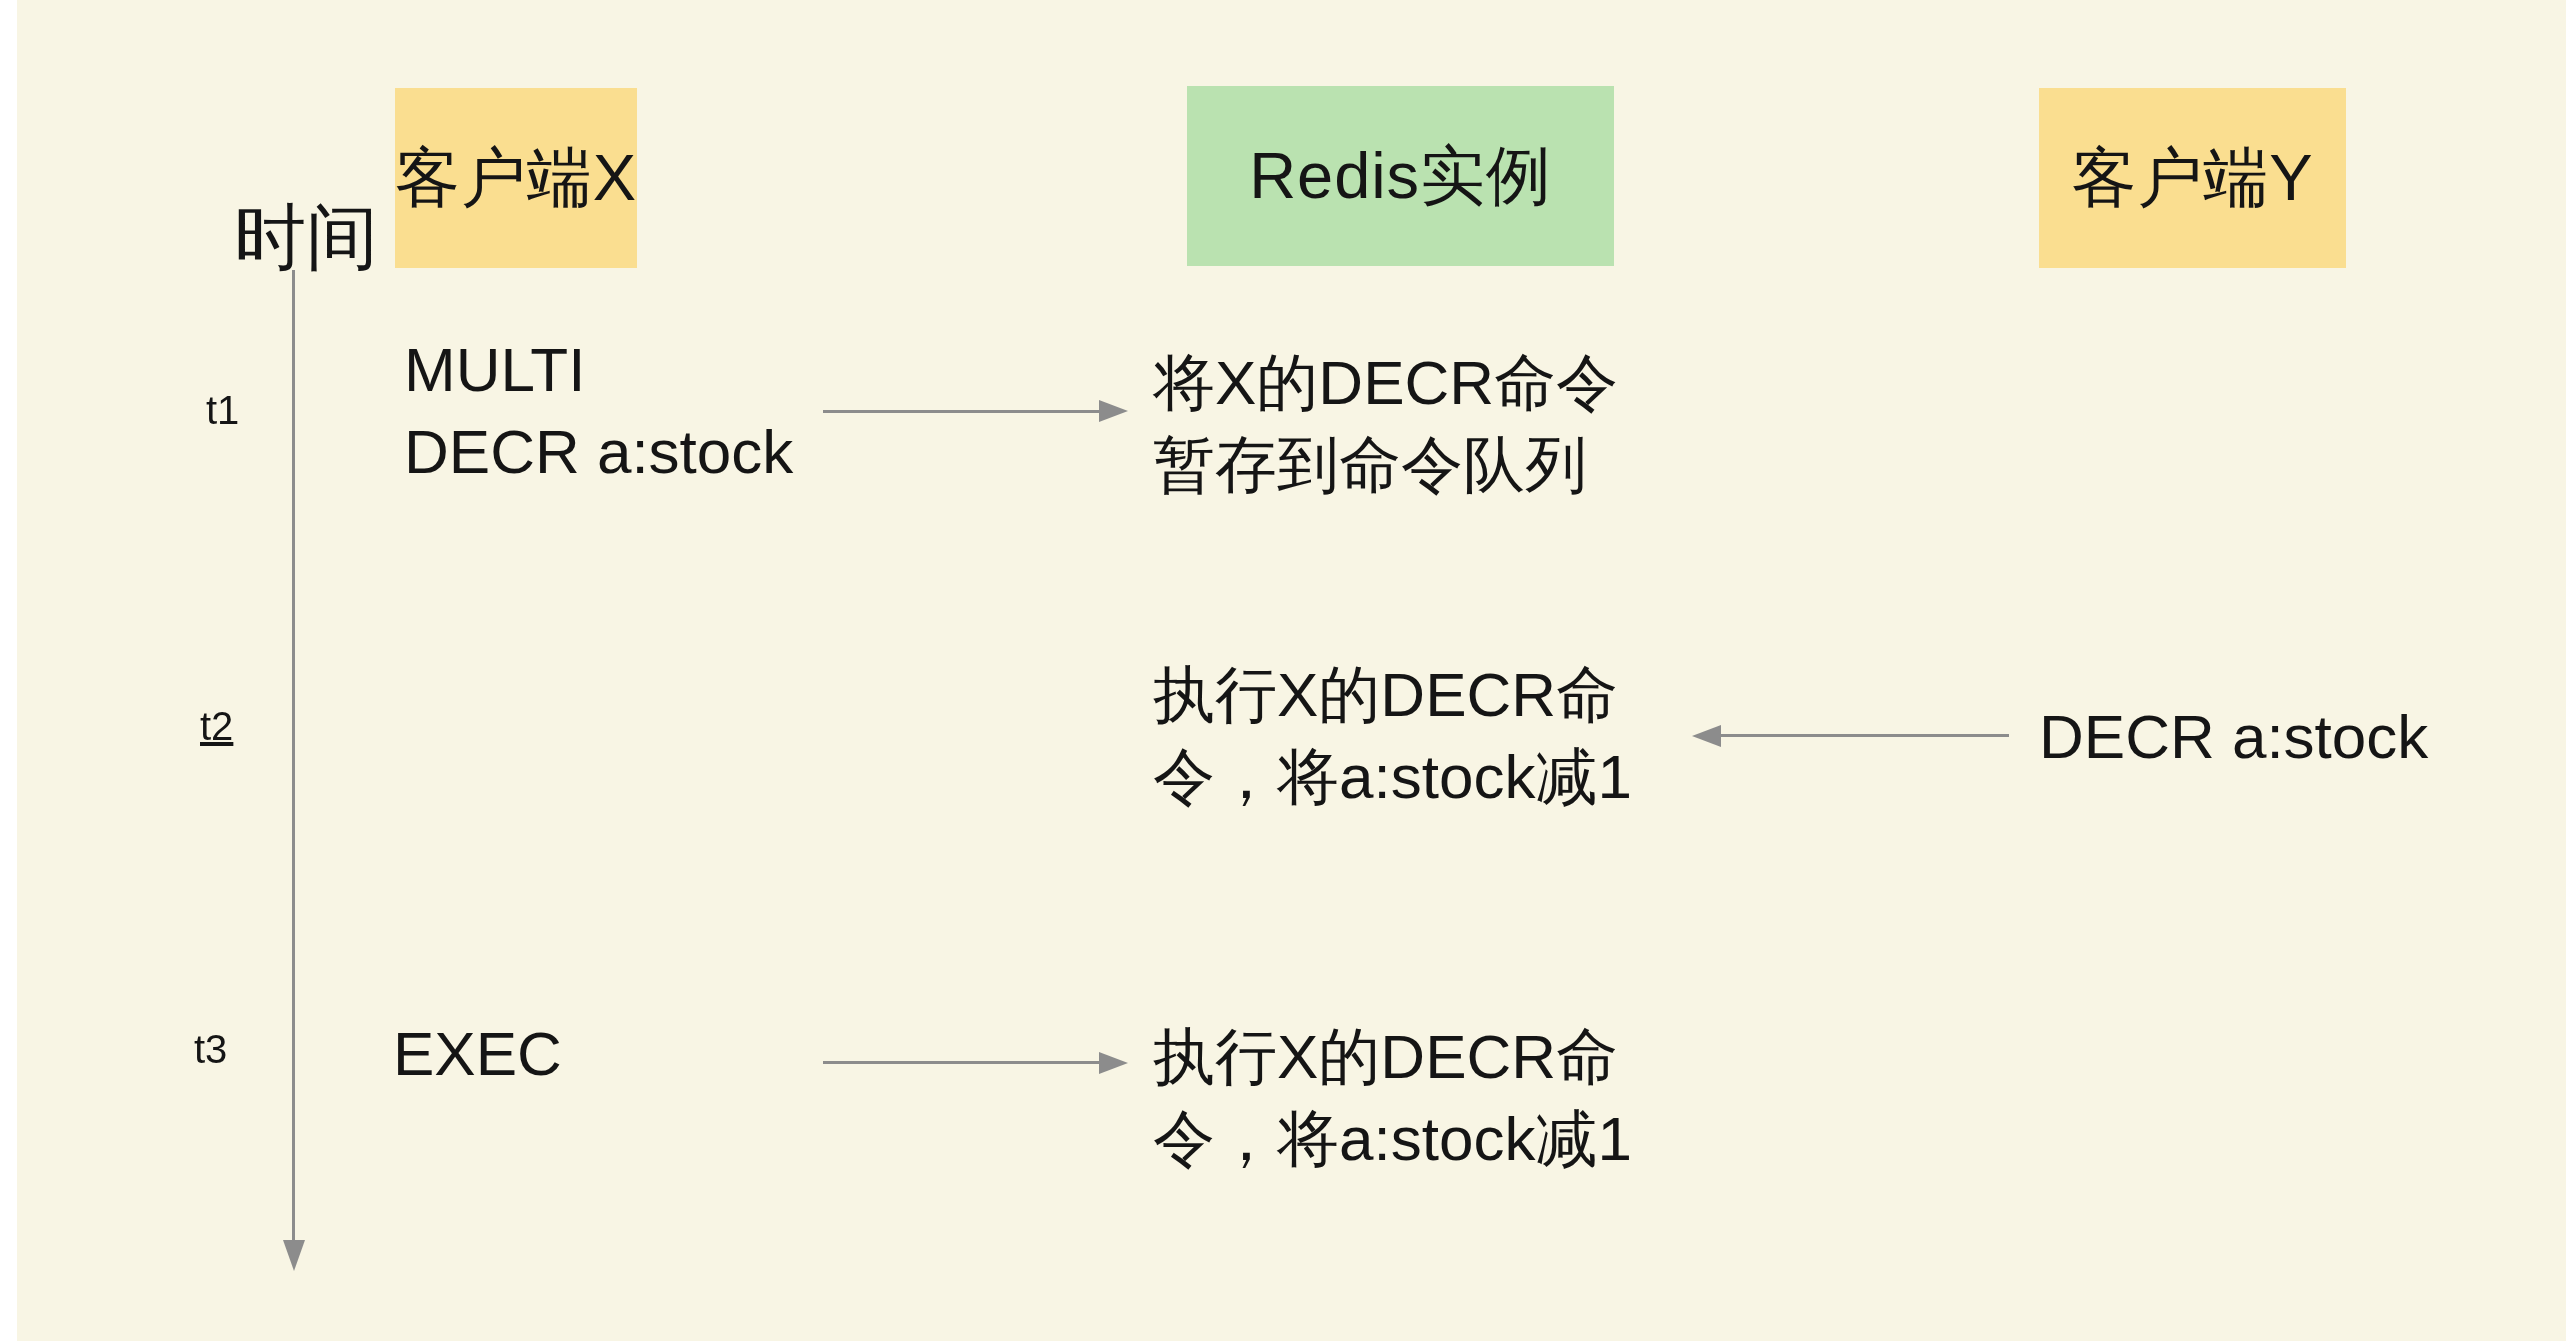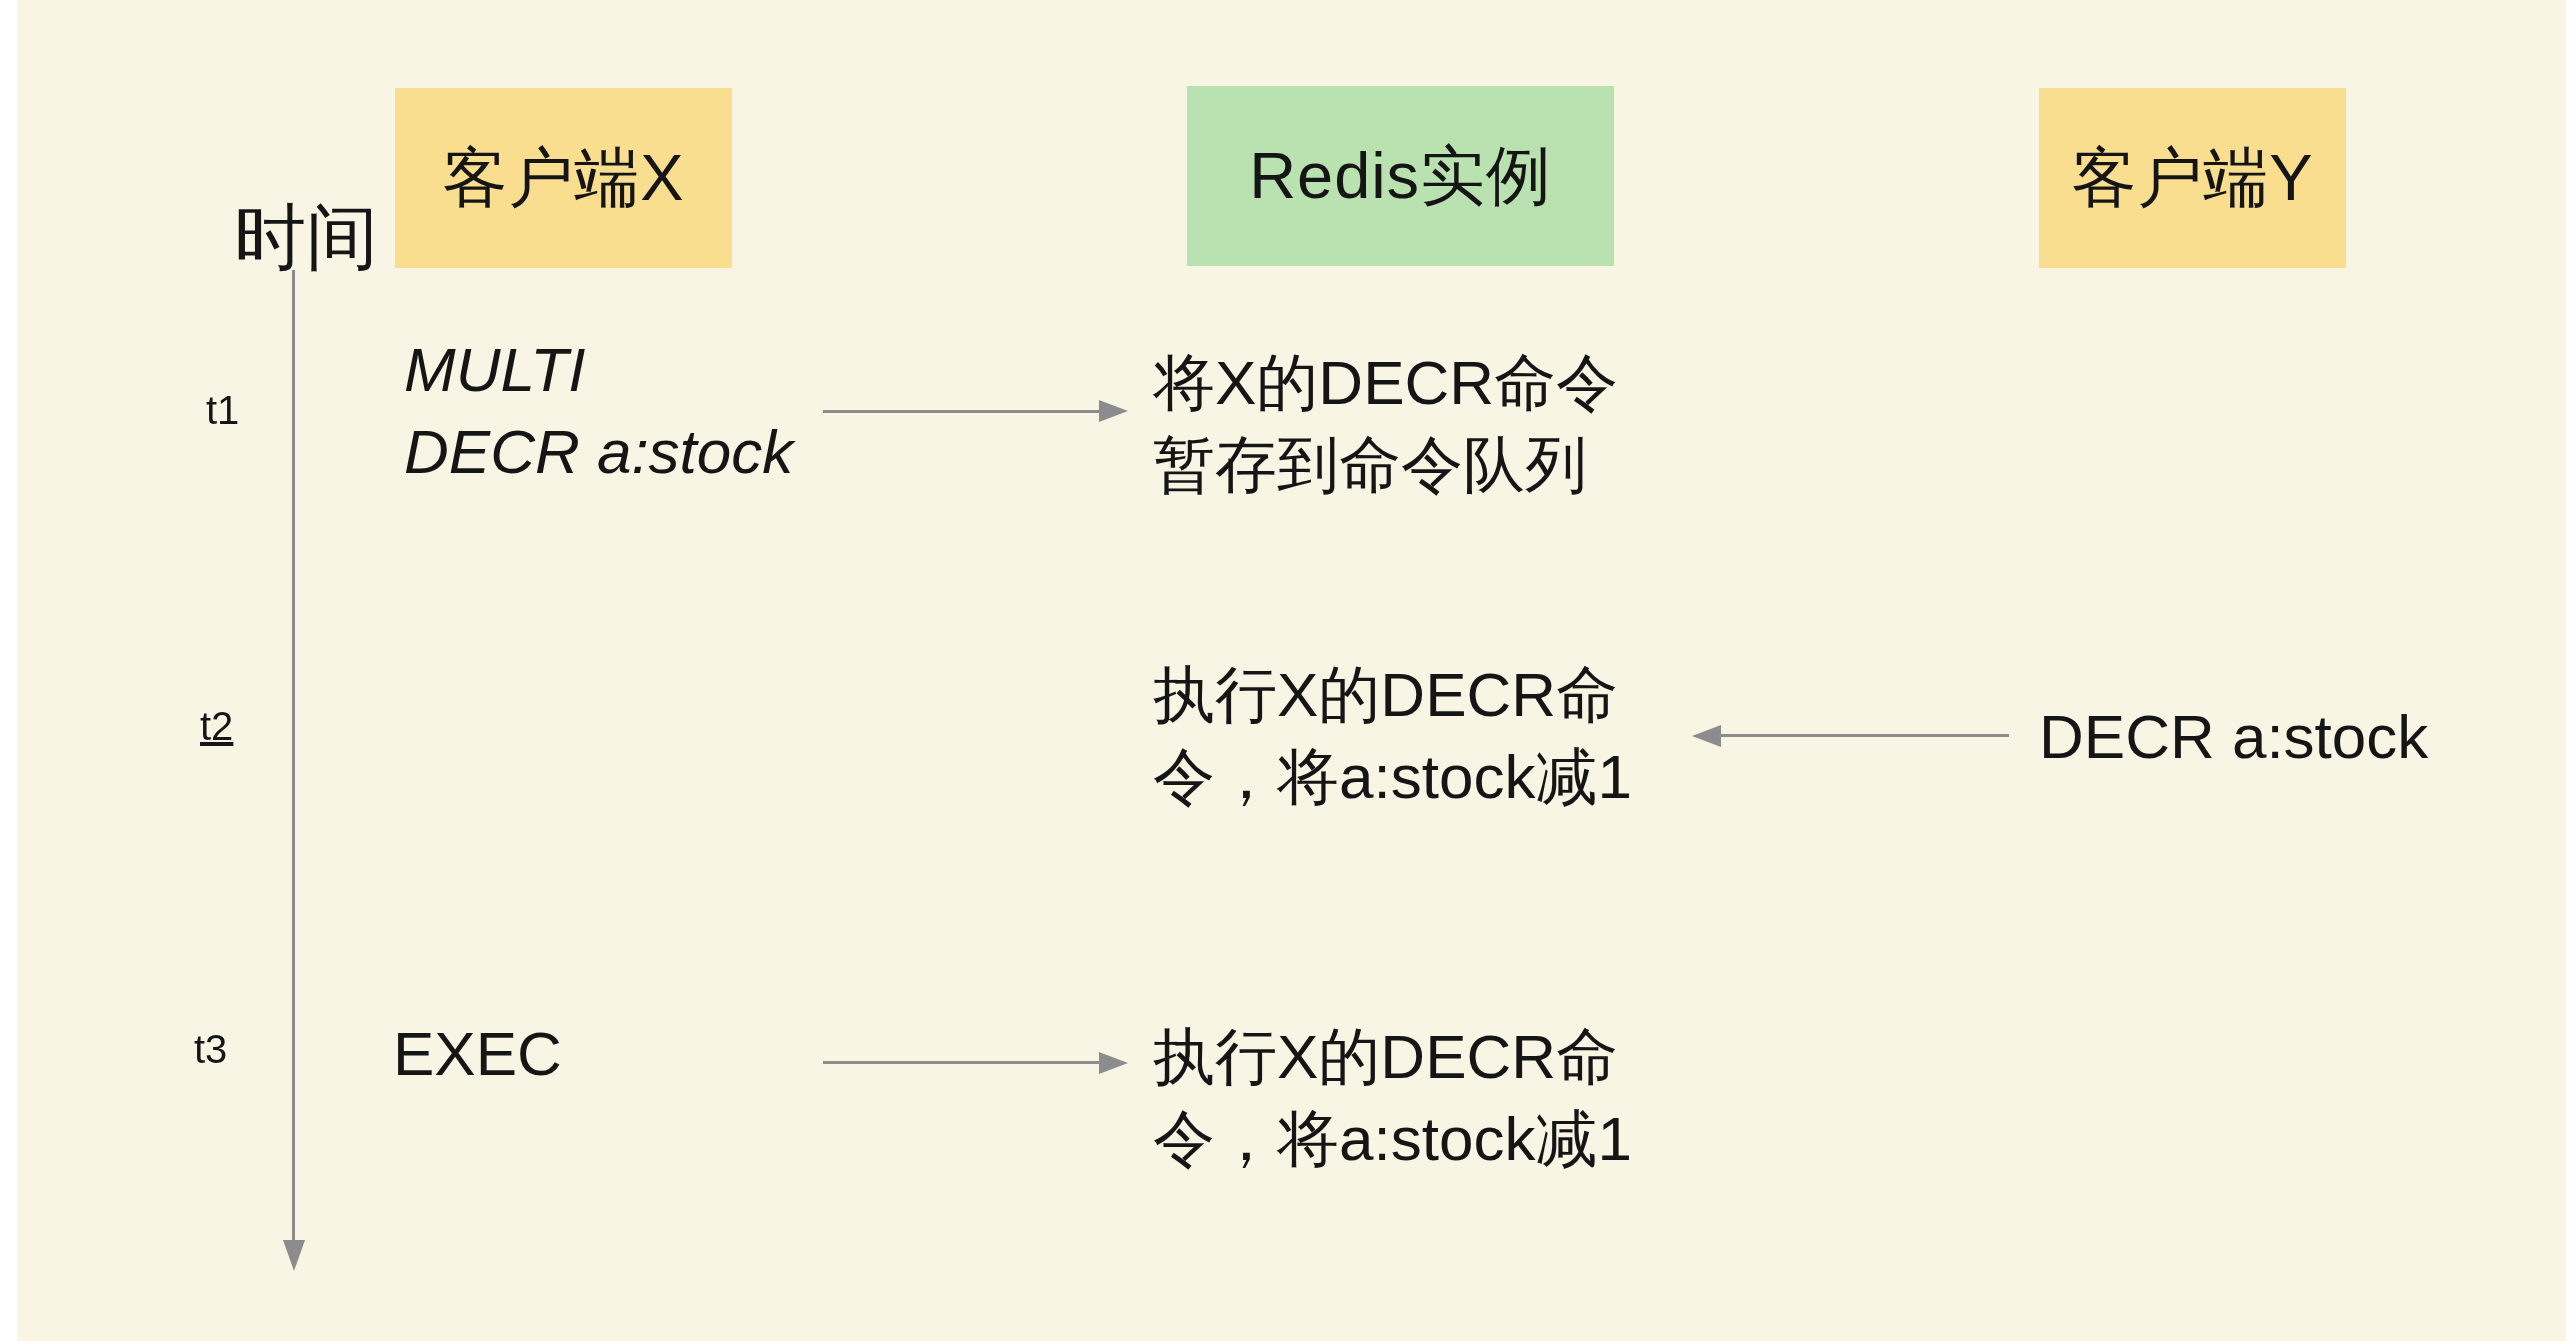--- a/index.html
+++ b/index.html
@@ -26,21 +26,21 @@
   .edge-right { right: 0; width: 10.3px; }
 
   .actor-box {
     position: absolute;
     display: flex;
     align-items: center;
     justify-content: center;
     font-size: 65px;
     letter-spacing: 0.9px;
   }
-  .actor-x     { left: 395px;  top: 88px; width: 337px; height: 180px; background: var(--actor-yellow, #FADE90); }
+  .actor-x     { left: 395px;  top: 88px; width: 242px; height: 180px; background: var(--actor-yellow, #FADE90); }
   .actor-redis { left: 1187px; top: 86px; width: 427px; height: 180px; background: var(--actor-green, #BAE2B0); }
   .actor-y     { left: 2039px; top: 88px; width: 307px; height: 180px; background: var(--actor-yellow, #FADE90); }
 
   .axis-title {
     position: absolute;
     left: 234px;
     top: 206px;
     font-size: 72px;
     line-height: 62px;
   }
@@ -71,21 +71,21 @@
   .tick-t1 { left: 206px; top: 379px; }
   .tick-t2 { left: 200px; top: 695px; text-decoration: underline; }
   .tick-t3 { left: 194px; top: 1018px; }
 
   .cmd, .note {
     position: absolute;
     font-size: 62px;
     line-height: 82px;
     white-space: pre-line;
   }
-  .cmd-t1 { left: 404px;  top: 329px; font-style: italic; }
+  .cmd-t1 { left: 404px;  top: 329px; }
   .cmd-t2 { left: 2039px; top: 696px; }
   .cmd-t3 { left: 393px;  top: 1013px; }
 
   .note-t1 { left: 1153px; top: 342px; }
   .note-t2 { left: 1153px; top: 654px; }
   .note-t3 { left: 1153px; top: 976px; margin-top: 40px; }
 
   .h-arrow { position: absolute; }
   .h-arrow .shaft {
     position: absolute;

